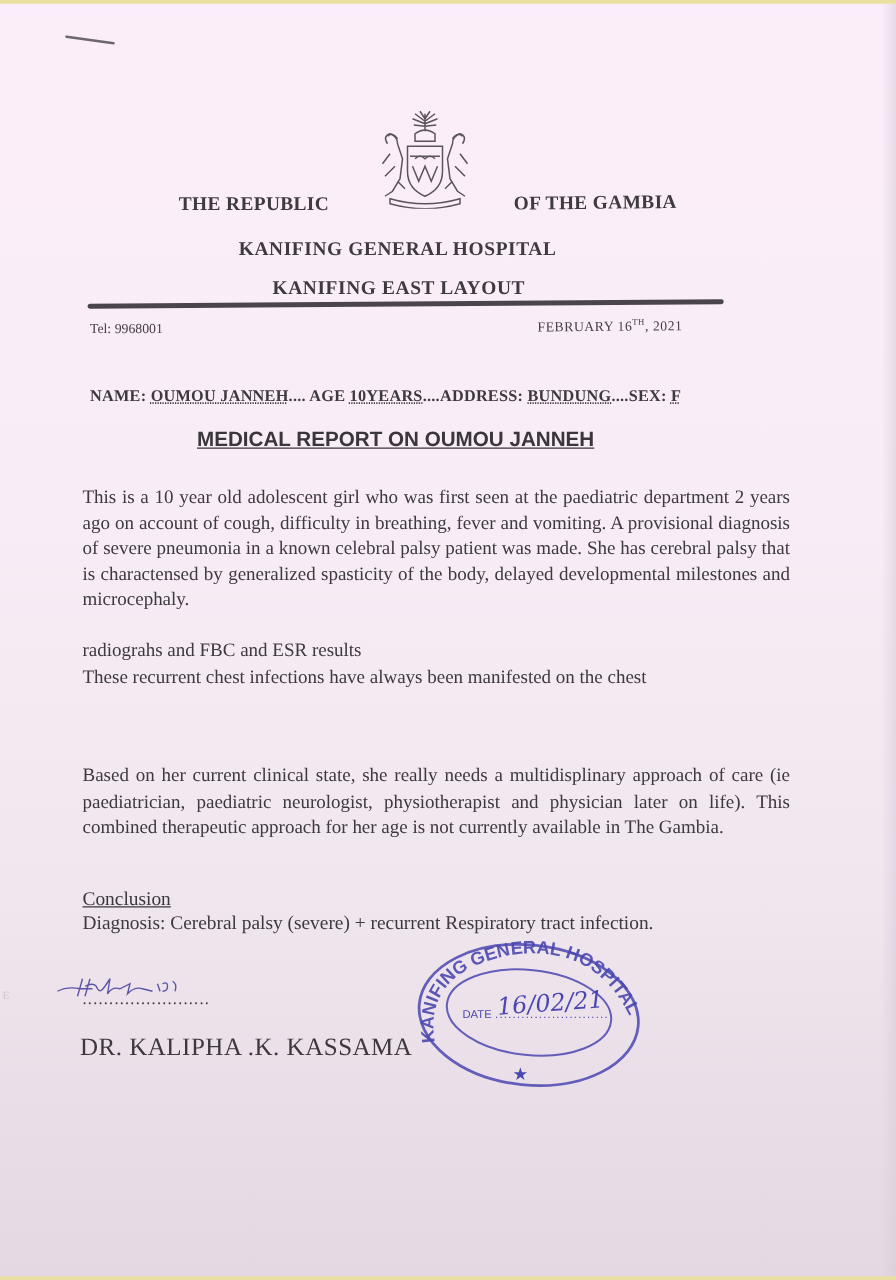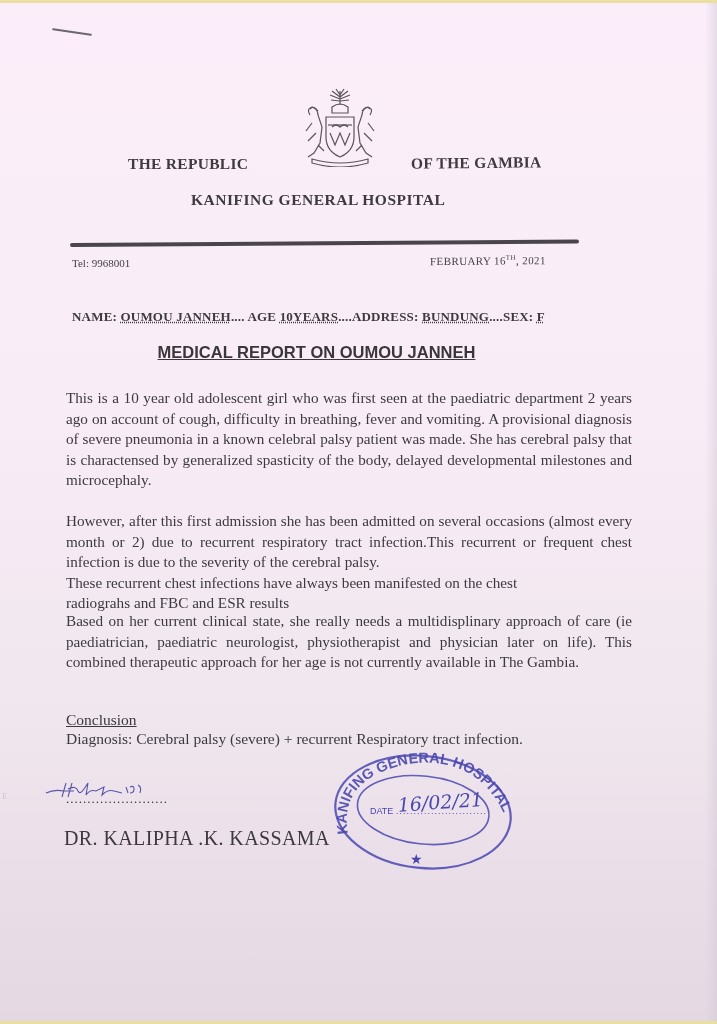--- a/index.html
+++ b/index.html
@@ -77,21 +77,21 @@
       position: absolute; left: 2px; top: 788px; font-size: 9px; color: #cfc6ce;
     }
   </style>
 </head>
 <body>
 
 <div class="paper">
   <div class="paper-edge-right"></div>
   <div class="pen-mark"></div>
 
-  <div class="hdr serif" style="left:128px; top:152px;text-align:center;">THE REPUBLIC</div>
+  <div class="hdr serif" style="left:143px; top:152px;text-align:center;">THE REPUBLIC</div>
 
   <svg class="coat" viewBox="0 0 84 80">
     <g fill="none" stroke="#5a545c" stroke-width="1.2">
 
       <path d="M42 4 L42 18 M42 10 L34 4 M42 10 L50 4 M42 12 L32 8 M42 12 L52 8 M42 14 L33 13 M42 14 L51 13 M42 8 L38 2 M42 8 L46 2"></path>
 
       <path d="M34 20 Q42 14 50 20 L50 26 L34 26 Z"></path>
 
       <path d="M28 30 L56 30 L56 50 Q56 64 42 70 Q28 64 28 50 Z"></path>
       <path d="M30 38 L54 38"></path>
@@ -103,20 +103,21 @@
 
       <path d="M72 28 Q76 22 70 20 Q64 22 64 28 L60 40 L62 56 L68 66 L74 70 M70 36 L76 44 M66 46 L74 54 M64 58 L58 64"></path>
       <path d="M72 22 Q68 18 64 24"></path>
 
       <path d="M14 72 Q42 80 70 72 L70 76 Q42 84 14 76 Z"></path>
     </g>
   </svg>
 
   <div class="hdr serif" style="left:411px; top:151px; transform:rotate(-0.6deg);">OF THE GAMBIA</div>
   <div class="hdr serif" style="left:191px; top:188px; letter-spacing:0.5px;">KANIFING GENERAL HOSPITAL</div>
+  <div class="hdr serif" style="left:218px; top:219px; letter-spacing:0.5px;">KANIFING EAST LAYOUT</div>
 
   <div class="rule"></div>
 
   <div class="small-hdr serif" style="left:72px; top:254px;">
     <span>Tel:</span>
     <span>9968001</span>
   </div>
   <div class="small-hdr serif" style="left:430px; top:251px; transform:rotate(-0.5deg); letter-spacing:0.4px;"><span>FEBRUARY 16</span><sup>TH</sup><span>, 2021</span></div>
 
   <div class="patient-line serif">
@@ -128,23 +129,22 @@
     <span class="val">F</span>
   </div>
 
   <div class="title sans">MEDICAL REPORT ON OUMOU JANNEH</div>
 
   <div class="para serif" style="top:373px;margin-top:12px;">
     <p>This is a 10 year old adolescent girl who was first seen at the paediatric department 2 years ago on account of cough, difficulty in breathing, fever and vomiting. A provisional diagnosis of severe pneumonia in a known celebral palsy patient was made. She has cerebral palsy that is charactensed by generalized spasticity of the body, delayed developmental milestones and microcephaly.</p>
   </div>
 
   <div class="para serif" style="top:508px;">
-    <p>However, after this first admission she has been admitted on several occasions (almost every month or 2) due to recurrent respiratory tract infection.This recurrent or frequent chest infection is due to the severity of the cerebral palsy.</p>
+    <p style="text-align:left;">radiograhs and FBC and ESR results</p>
     <p style="text-align:left;">These recurrent chest infections have always been manifested on the chest</p>
-    <p style="text-align:left;">radiograhs and FBC and ESR results</p>
   </div>
 
   <div class="para serif" style="top:608px;">
     <p>Based on her current clinical state, she really needs a multidisplinary approach of care (ie paediatrician, paediatric neurologist, physiotherapist and physician later on life). This combined therapeutic approach for her age is not currently available in The Gambia.</p>
   </div>
 
   <div class="conclusion-h serif">Conclusion</div>
   <div class="conclusion-t serif">Diagnosis: Cerebral palsy (severe) + recurrent Respiratory tract infection.</div>
 
   <div class="faint-mark serif">E</div>

